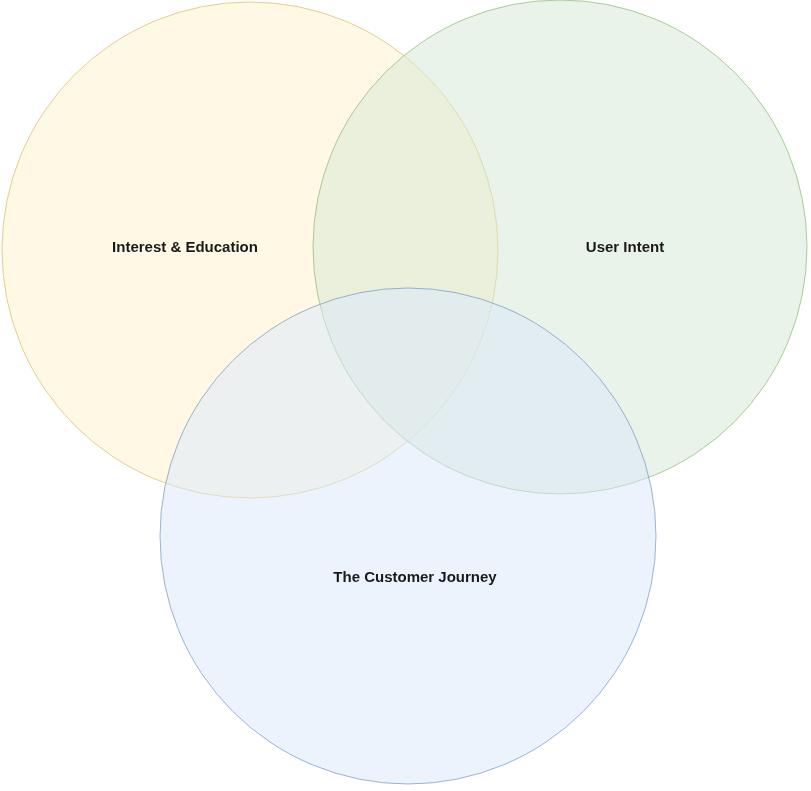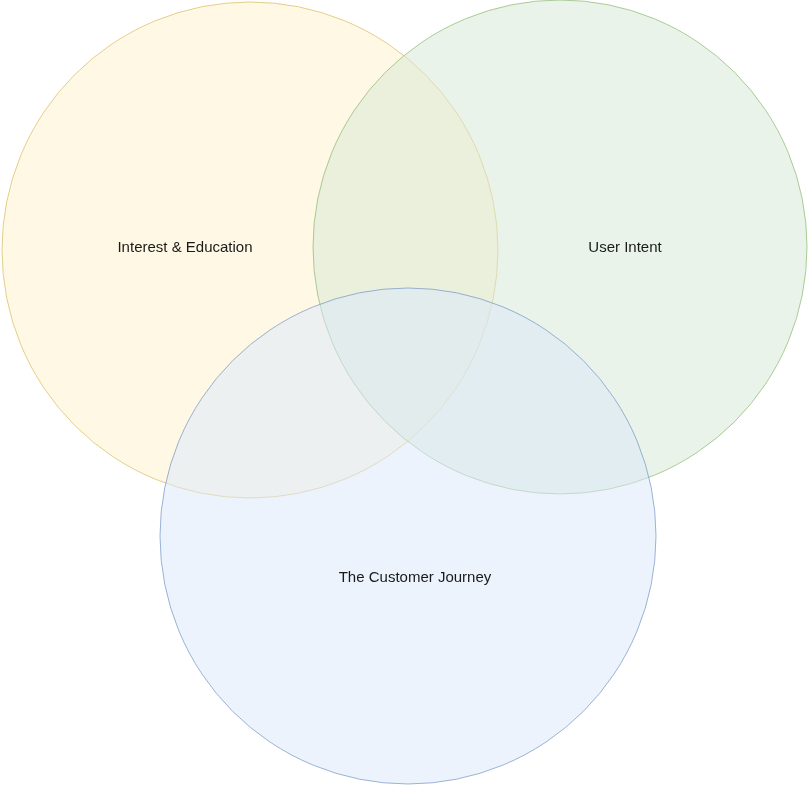--- a/index.html
+++ b/index.html
@@ -9,20 +9,21 @@
     width: 811px;
     height: 791px;
     overflow: hidden;
   }
   .canvas {
     position: relative;
     width: 800px;
     height: 791px;
     background: #ffffff;
     font-family: "Liberation Sans", sans-serif;
+    font-weight: bold;
   }
   svg text {
     font-family: "Liberation Sans", sans-serif;
     font-size: 15px;
     fill: #1a1a1a;
   }
 </style>
 </head>
 <body>
 

